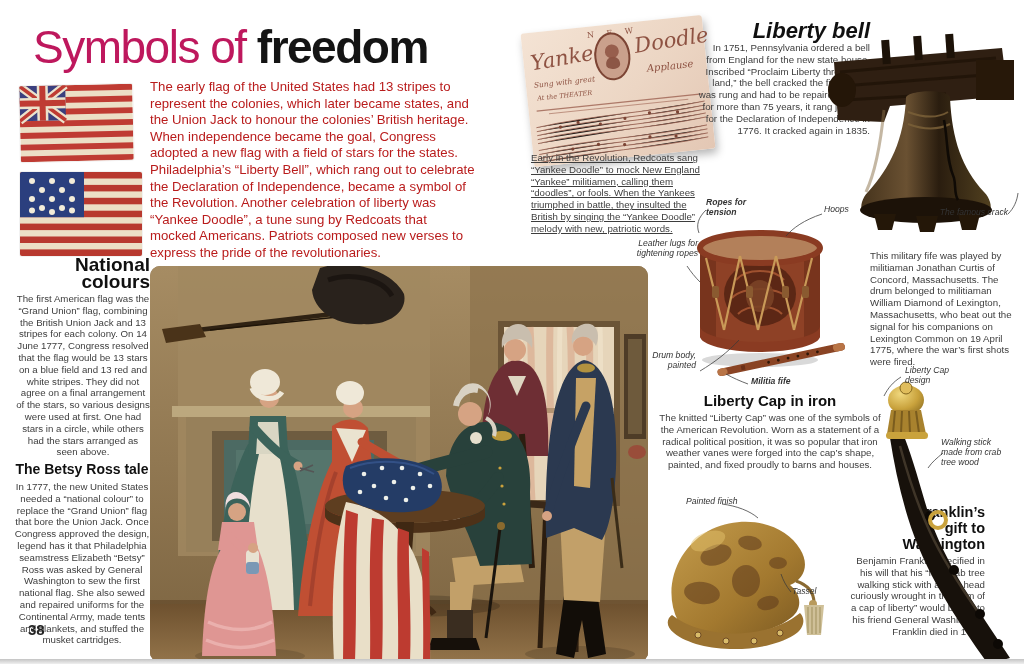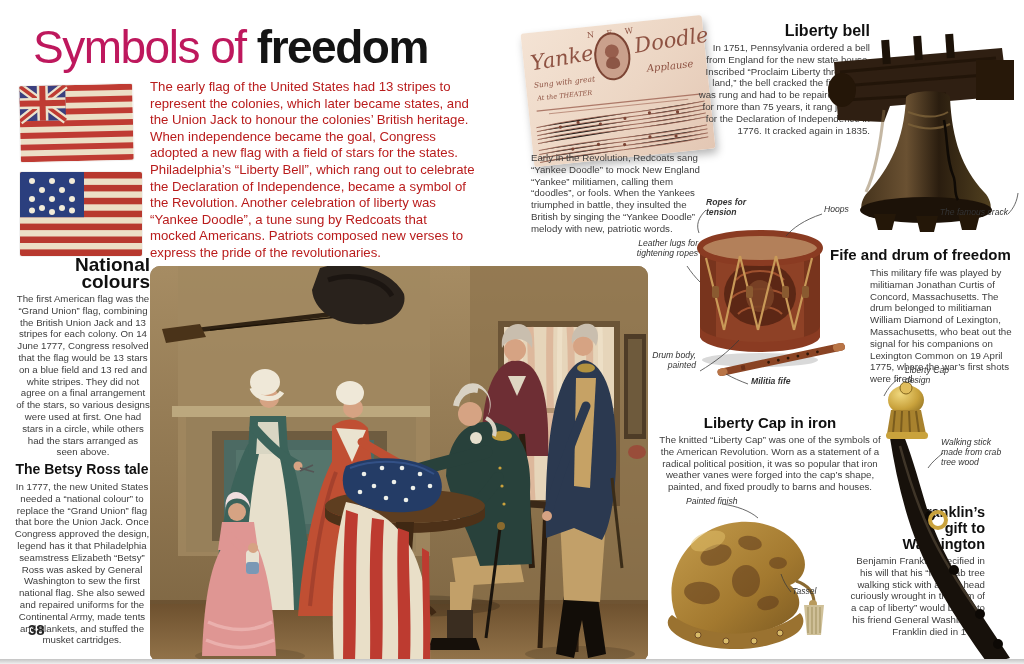--- a/index.html
+++ b/index.html
@@ -296,25 +296,25 @@
       <circle cx="40" cy="120" r="1.6"></circle>
         <circle cx="66" cy="118" r="1.6"></circle>
         <circle cx="92" cy="121" r="1.6"></circle>
       <circle cx="118" cy="116" r="1.6"></circle>
         <circle cx="144" cy="118" r="1.6"></circle>
     </g>
   </svg>
 </div>
 
 <div class="abs" style="left:531px;top:148px;width:180px;">
-  <div class="body-txt" style="margin-top:4px;">Early in the Revolution, Redcoats sang “Yankee Doodle” to mock New England “Yankee” militiamen, calling them “doodles”, or fools. When the Yankees triumphed in battle, they insulted the British by singing the “Yankee Doodle” melody with new, patriotic words.</div>
+  <div class="body-txt" style="margin-top:4px;text-decoration:underline;">Early in the Revolution, Redcoats sang “Yankee Doodle” to mock New England “Yankee” militiamen, calling them “doodles”, or fools. When the Yankees triumphed in battle, they insulted the British by singing the “Yankee Doodle” melody with new, patriotic words.</div>
 </div>
 
 <div class="abs r" style="left:698px;top:22px;width:172px;">
-  <div class="h-sec" style="font-size:16px;">Liberty bell</div>
+  <div class="h-sec" style="font-size:22px;font-style:italic;">Liberty bell</div>
   <div class="body-txt r" style="margin-top:3px;">In 1751, Pennsylvania ordered a bell from England for the new state house. Inscribed “Proclaim Liberty thro’ all the land,” the bell cracked the first time it was rung and had to be repaired. In use for more than 75 years, it rang joyously for the Declaration of Independence in 1776. It cracked again in 1835.</div>
 </div>
 
 <div class="abs" style="left:826px;top:0px;">
 <svg width="198" height="232" viewBox="0 0 198 232">
   <defs>
     <linearGradient id="bellG" x1="0" y1="0" x2="1" y2="0">
       <stop offset="0" stop-color="#45331c"></stop>
           <stop offset="0.35" stop-color="#6a5132"></stop>
       <stop offset="0.6" stop-color="#2a1d0f"></stop>
@@ -379,25 +379,24 @@
         <circle cx="68" cy="31.8" r="1.4" fill="#2e1608"></circle>
     <circle cx="78" cy="31.8" r="1.4" fill="#2e1608"></circle>
         <circle cx="88" cy="31.8" r="1.4" fill="#2e1608"></circle>
     <circle cx="98" cy="31.8" r="1.4" fill="#2e1608"></circle>
         <circle cx="108" cy="31.8" r="1.4" fill="#2e1608"></circle>
   </g>
 </svg>
 </div>
 
 <div class="abs" style="left:830px;top:246px;width:192px;">
-  <div class="h-sec">Fife and drum of freedom</div>
   <div class="body-txt" style="margin-top:4px;margin-left:40px;">This military fife was played by militiaman Jonathan Curtis of Concord, Massachusetts. The drum belonged to militiaman William Diamond of Lexington, Massachusetts, who beat out the signal for his companions on Lexington Common on 19 April 1775, where the war’s first shots were fired.</div>
 </div>
 
-<div class="abs c" style="left:658px;top:414px;width:224px;">
+<div class="abs c" style="left:658px;top:392px;width:224px;">
   <div class="h-sec">Liberty Cap in iron</div>
   <div class="body-txt c" style="margin-top:3px;">The knitted “Liberty Cap” was one of the symbols of the American Revolution. Worn as a statement of a radical political position, it was so popular that iron weather vanes were forged into the cap’s shape, painted, and fixed proudly to barns and houses.</div>
 </div>
 
 <div class="abs" style="left:650px;top:503px;">
 <svg width="185" height="158" viewBox="0 0 185 158">
   <defs>
     <linearGradient id="capG" x1="0" y1="0" x2="1" y2="1">
       <stop offset="0" stop-color="#c49c4c"></stop>
           <stop offset="0.6" stop-color="#a3792f"></stop>

